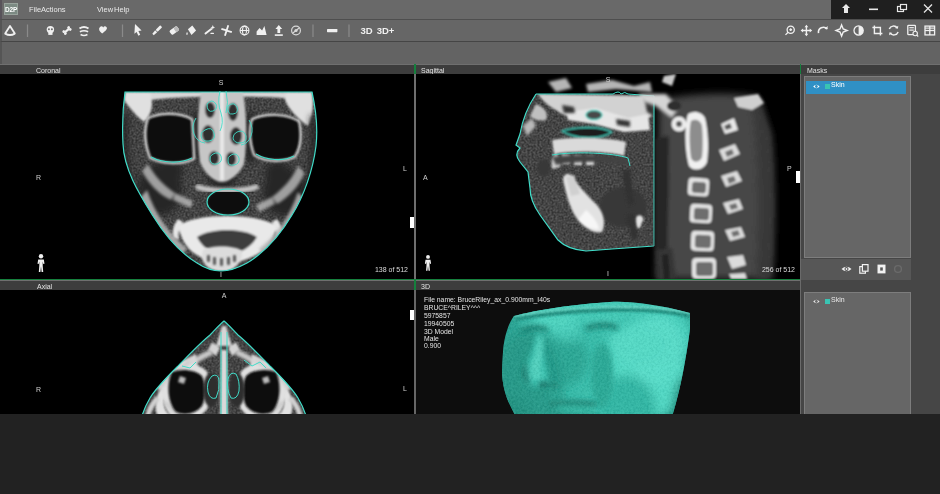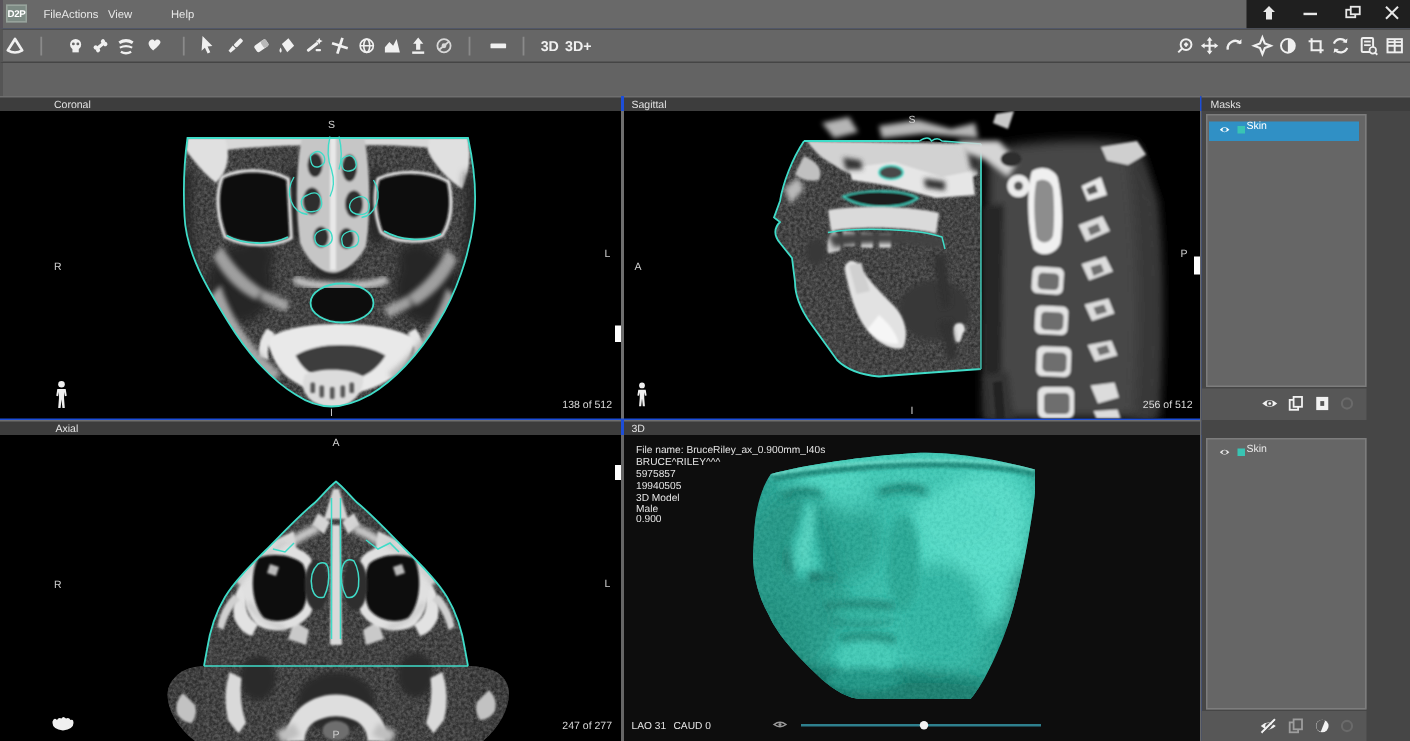--- a/index.html
+++ b/index.html
@@ -1,17 +1,17 @@
 <!DOCTYPE html>
 <html><head>
 <meta charset="utf-8">
 <style>
 html,body{margin:0;padding:0;background:#222;}
-#app{position:relative;width:940px;height:494px;overflow:hidden;
-  font-family:"Liberation Sans",sans-serif;background:#1d4ed8;}
+#app{position:relative;width:940px;height:414px;overflow:hidden;
+  font-family:"Liberation Sans",sans-serif;background:#15803d;}
 .abs{position:absolute;}
 #titlebar{left:0;top:0;width:940px;height:19px;background:#696969;border-left:2px solid #58535a;box-sizing:border-box;}
 #titledark{left:831px;top:0;width:109px;height:19px;background:#1f1f1f;}
 #logo{left:4px;top:3px;width:14px;height:12px;background:#7c8a83;border:1px solid #98a39c;box-sizing:border-box;
  color:#fff;font-size:6.5px;font-weight:bold;text-align:center;line-height:11px;letter-spacing:-0.2px;}
 .menu{top:4px;height:11px;color:#e9e9e9;font-size:7.5px;line-height:11px;}
 #toolbar{left:0;top:19px;width:940px;height:23px;background:#666;border-top:1px solid #4e4e4e;border-bottom:1px solid #454545;box-sizing:border-box;border-left:2px solid #555;}
 #gapband{left:0;top:42px;width:940px;height:22px;background:#636363;border-left:2px solid #555;box-sizing:border-box;}
 .vhead{height:10px;background:#3d3d3d;color:#e2e2e2;font-size:7px;line-height:10px;border-top:1px solid #6f6f6f;box-sizing:border-box;}
 .vhead span{position:absolute;top:1px;}
@@ -39,21 +39,21 @@
 </style>
 </head>
 <body>
 <div id="app">
 
   <div class="abs" id="titlebar"></div>
   <div class="abs" id="titledark"></div>
   <div class="abs" id="logo">D2P</div>
   <div class="abs menu" style="left:29px;">File</div>
   <div class="abs menu" style="left:41px;">Actions</div>
-  <div class="abs menu" style="left:72px;">View</div>
+  <div class="abs menu" style="left:97px;">View</div>
   <div class="abs menu" style="left:114px;">Help</div>
   <svg class="abs" id="winbtns" style="left:831px;top:0;" width="109" height="19" viewBox="0 0 109 19">
     <g fill="#e8e8e8" stroke="none">
       <path d="M15 4 L19 8 L17 8 L17 13 L13 13 L13 8 L11 8 Z"></path>
       <rect x="38" y="8.5" width="9" height="1.6"></rect>
       <g fill="none" stroke="#e8e8e8" stroke-width="1.2">
         <rect x="66.5" y="6.5" width="6" height="5"></rect>
         <rect x="69.5" y="4.5" width="6" height="5" fill="#1f1f1f"></rect>
       </g>
       <g stroke="#e8e8e8" stroke-width="1.3">

